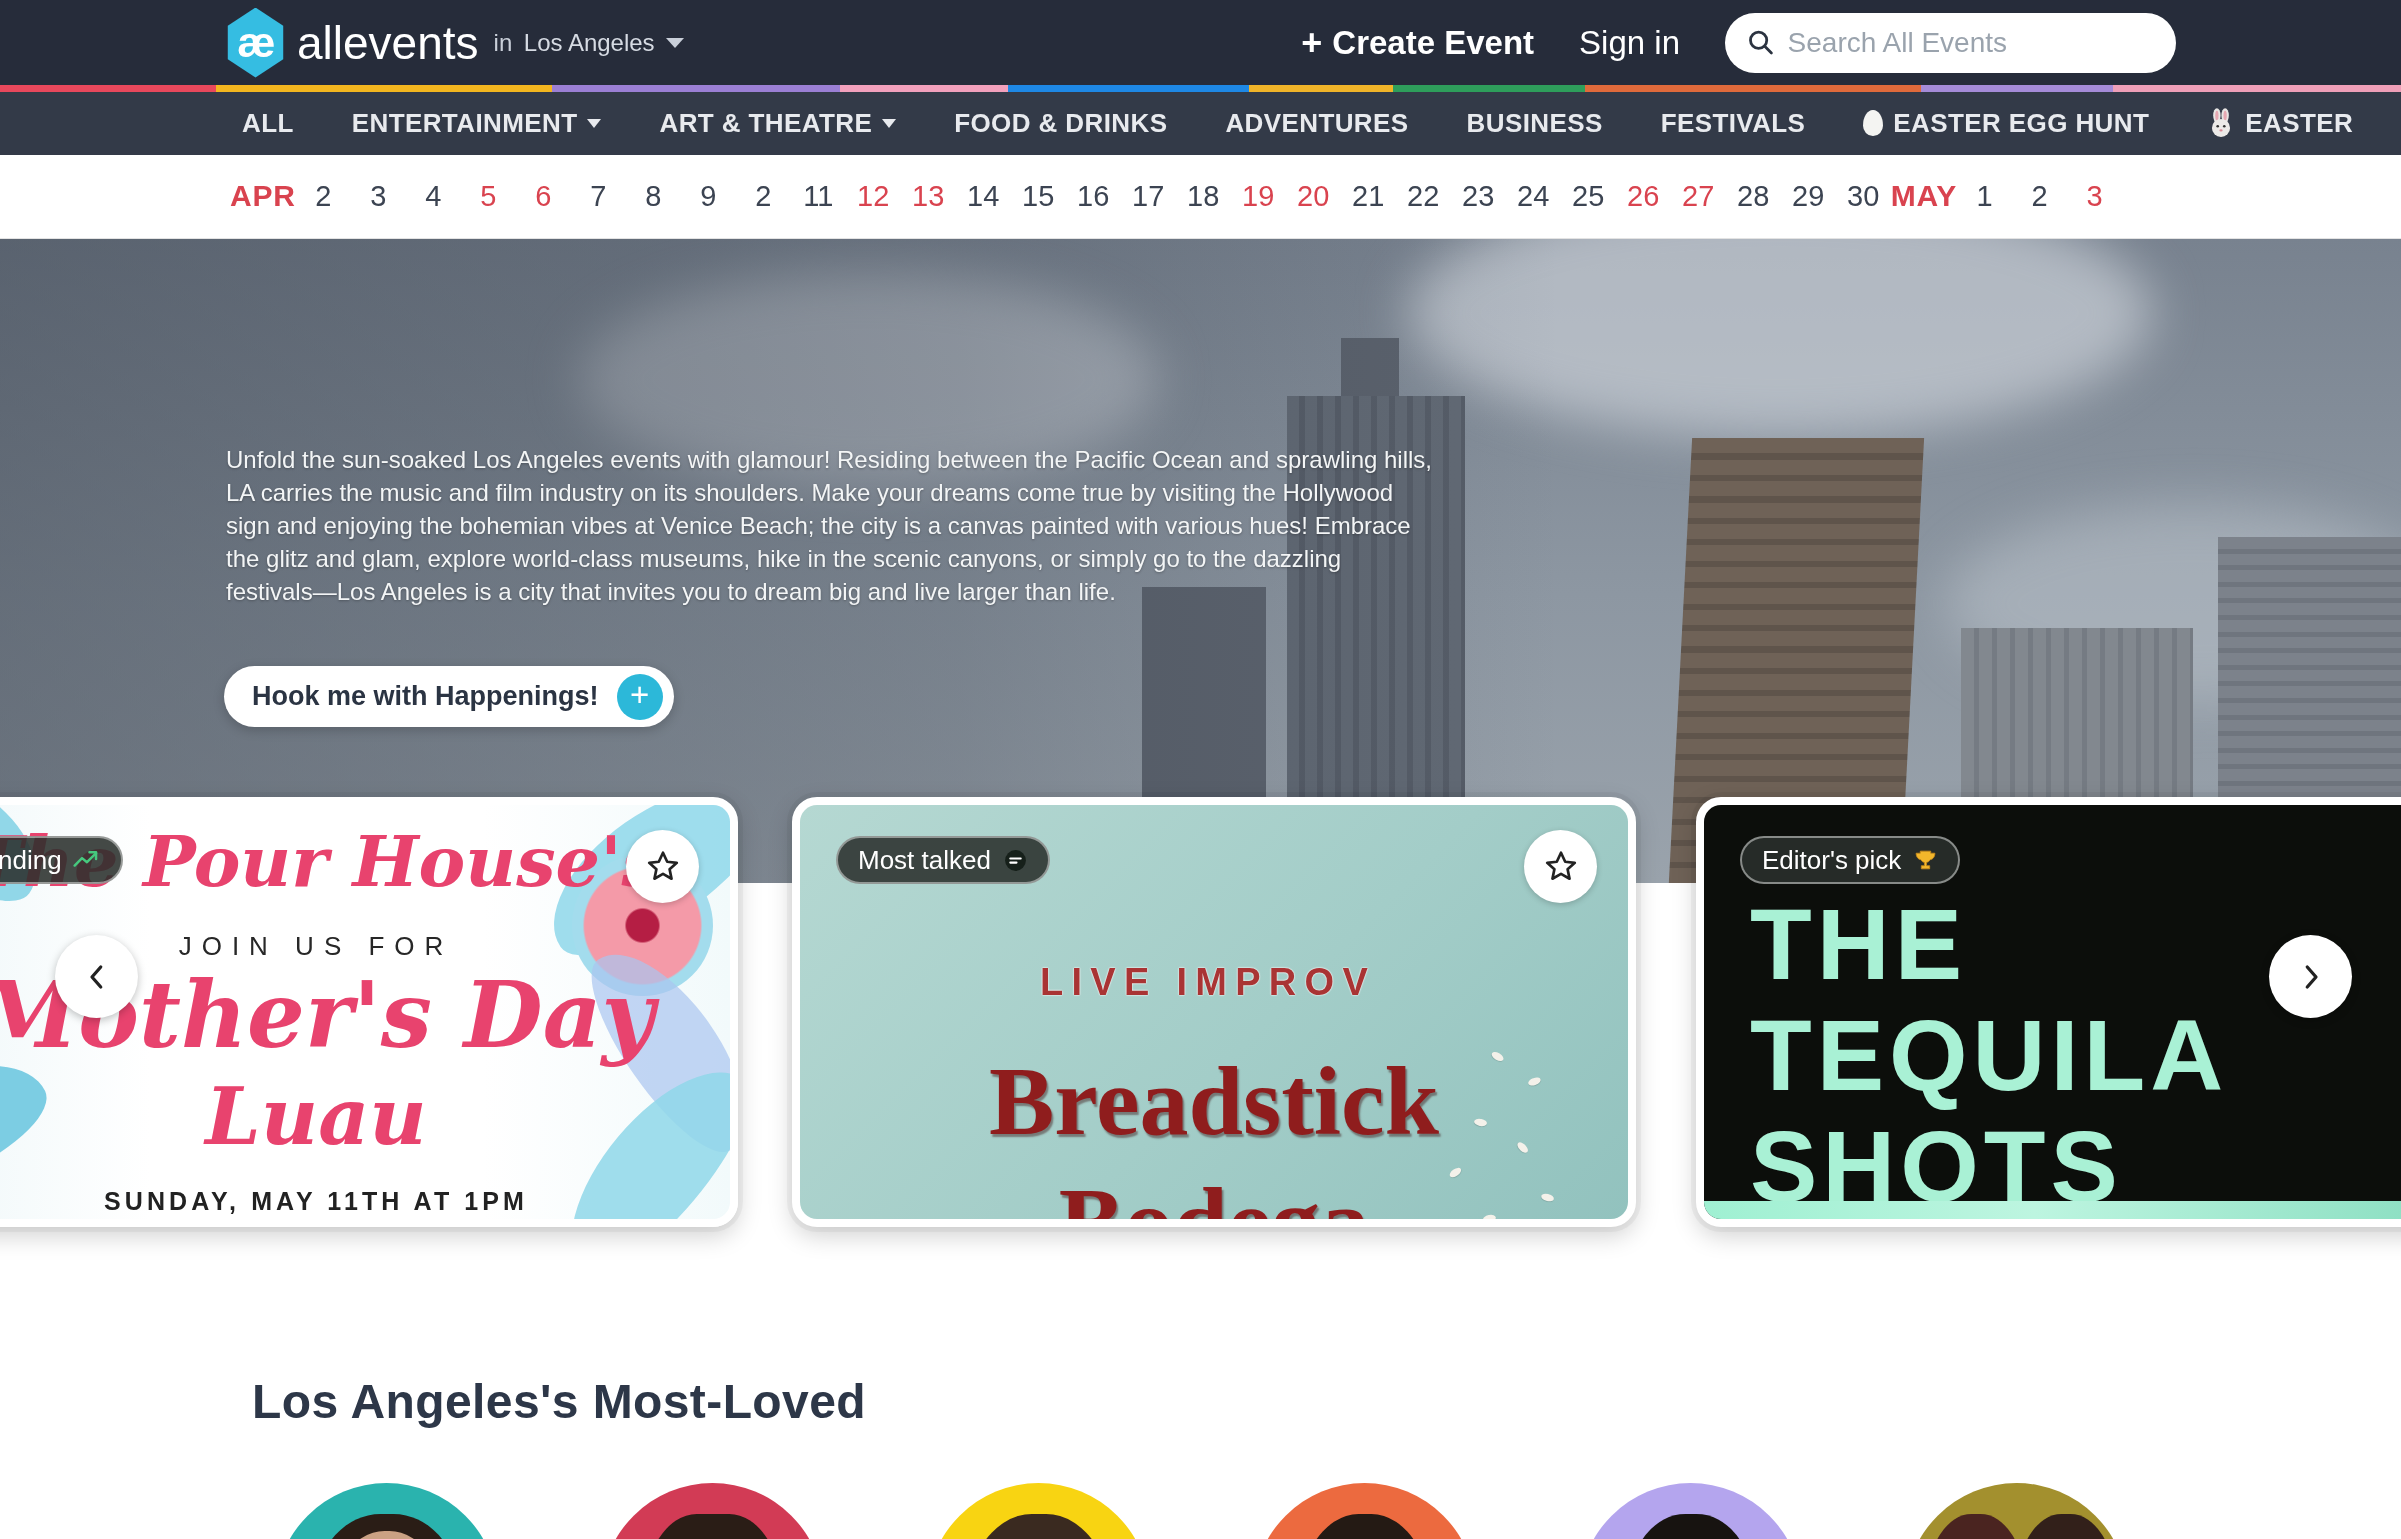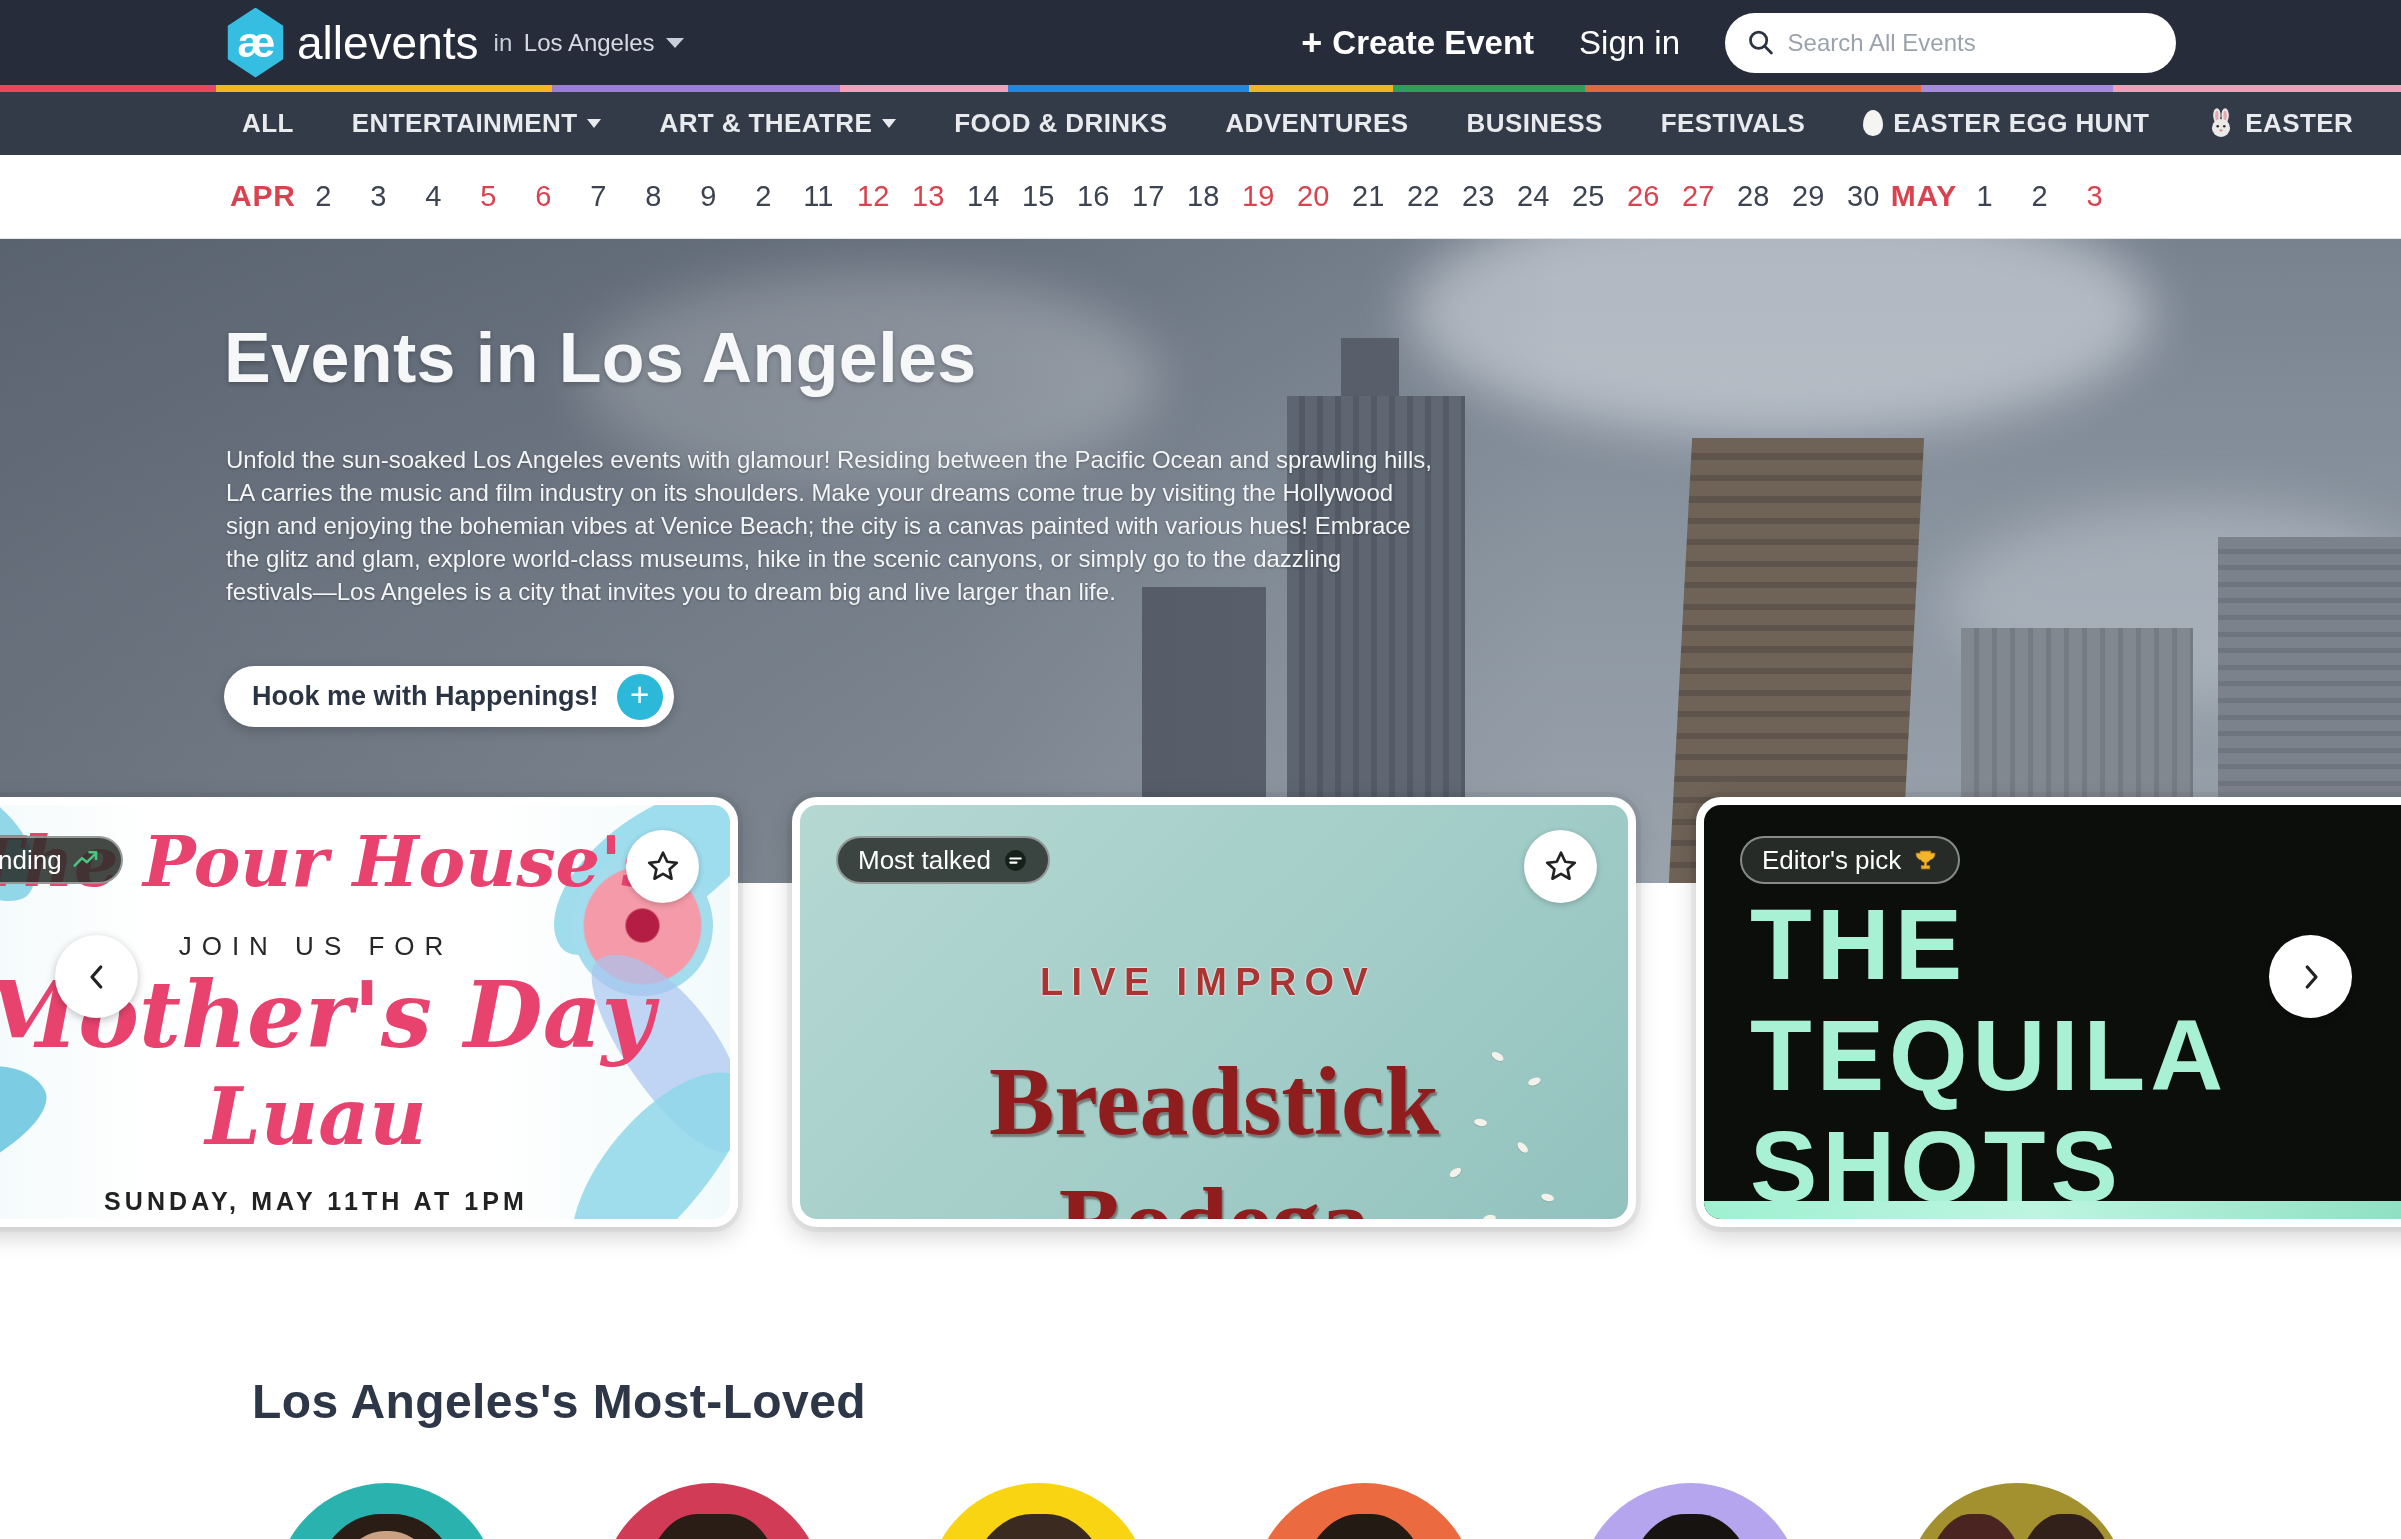--- a/index.html
+++ b/index.html
@@ -14,21 +14,21 @@
   .logo-hex span { color:#fff; font-size:43px; font-weight:700; letter-spacing:-1.7px; }
   .logo-word { color:#fff; font-size:46px; font-weight:500; letter-spacing:0; }
   .loc { display:flex; align-items:center; gap:11.6px; margin-left:15px; color:#c9cfd9; font-size:24px; cursor:pointer; }
   .loc .city { font-weight:500; color:#d6dbe3; }
   .caret { width:0; height:0; border-left:9px solid transparent; border-right:9px solid transparent; border-top:10.8px solid #c9cfd9; display:inline-block; }
   .topbar-right { margin-left:auto; display:flex; align-items:center; gap:45px; }
   .create-event { color:#fff; font-size:33px; font-weight:700; display:flex; align-items:center; gap:10px; cursor:pointer; }
   .create-event .plus { font-size:36px; font-weight:700; }
   .signin { color:#fff; font-size:33px; font-weight:400; cursor:pointer; }
   .searchpill { width:451px; height:60px; background:#fff; border-radius:31px; display:flex; align-items:center; padding:0 21.5px; gap:13.2px; }
-  .searchpill input { border:none; outline:none; font-size:24px; color:#333; width:100%; font-family:"Liberation Sans",sans-serif; background:transparent; }
+  .searchpill input { border:none; outline:none; font-size:28px; color:#333; width:100%; font-family:"Liberation Sans",sans-serif; background:transparent; }
   .searchpill input::placeholder { color:#9aa3ad; }
 
   
   .rainbow { height:6.6px; width:100%; background:linear-gradient(90deg,
     #e8485c 0%, #e8485c 9%, #f3b61f 9%, #f3b61f 23%, #9b7fd4 23%, #9b7fd4 35%,
     #f2a0bc 35%, #f2a0bc 42%, #1e88e5 42%, #1e88e5 52%, #f0b429 52%, #f0b429 58%,
     #2e9e5b 58%, #2e9e5b 66%, #e06a3b 66%, #e06a3b 80%, #a58bd8 80%, #a58bd8 88%,
     #ef9fb8 88%, #ef9fb8 100%); position:relative; z-index:30; }
 
   
@@ -234,21 +234,20 @@
     <div class="cloud c1"></div>
     <div class="cloud c2"></div>
     <div class="cloud c3"></div>
     <div class="bldg tower5"></div>
     <div class="bldg tower1spire"></div>
     <div class="bldg tower1"></div>
     <div class="bldg tower2"></div>
     <div class="bldg tower3"></div>
     <div class="bldg tower4"></div>
     <div class="hero-overlay"></div>
-    <h1 class="hero-title">Events in Los Angeles</h1>
     <p class="hero-desc">Unfold the sun-soaked Los Angeles events with glamour! Residing between the Pacific Ocean and sprawling hills,
 LA carries the music and film industry on its shoulders. Make your dreams come true by visiting the Hollywood
 sign and enjoying the bohemian vibes at Venice Beach; the city is a canvas painted with various hues! Embrace
 the glitz and glam, explore world-class museums, hike in the scenic canyons, or simply go to the dazzling
 festivals—Los Angeles is a city that invites you to dream big and live larger than life.</p>
     <div class="cta">
       <span class="label">Hook me with Happenings!</span>
       <span class="plus-circle">+</span>
     </div>
   </section>

